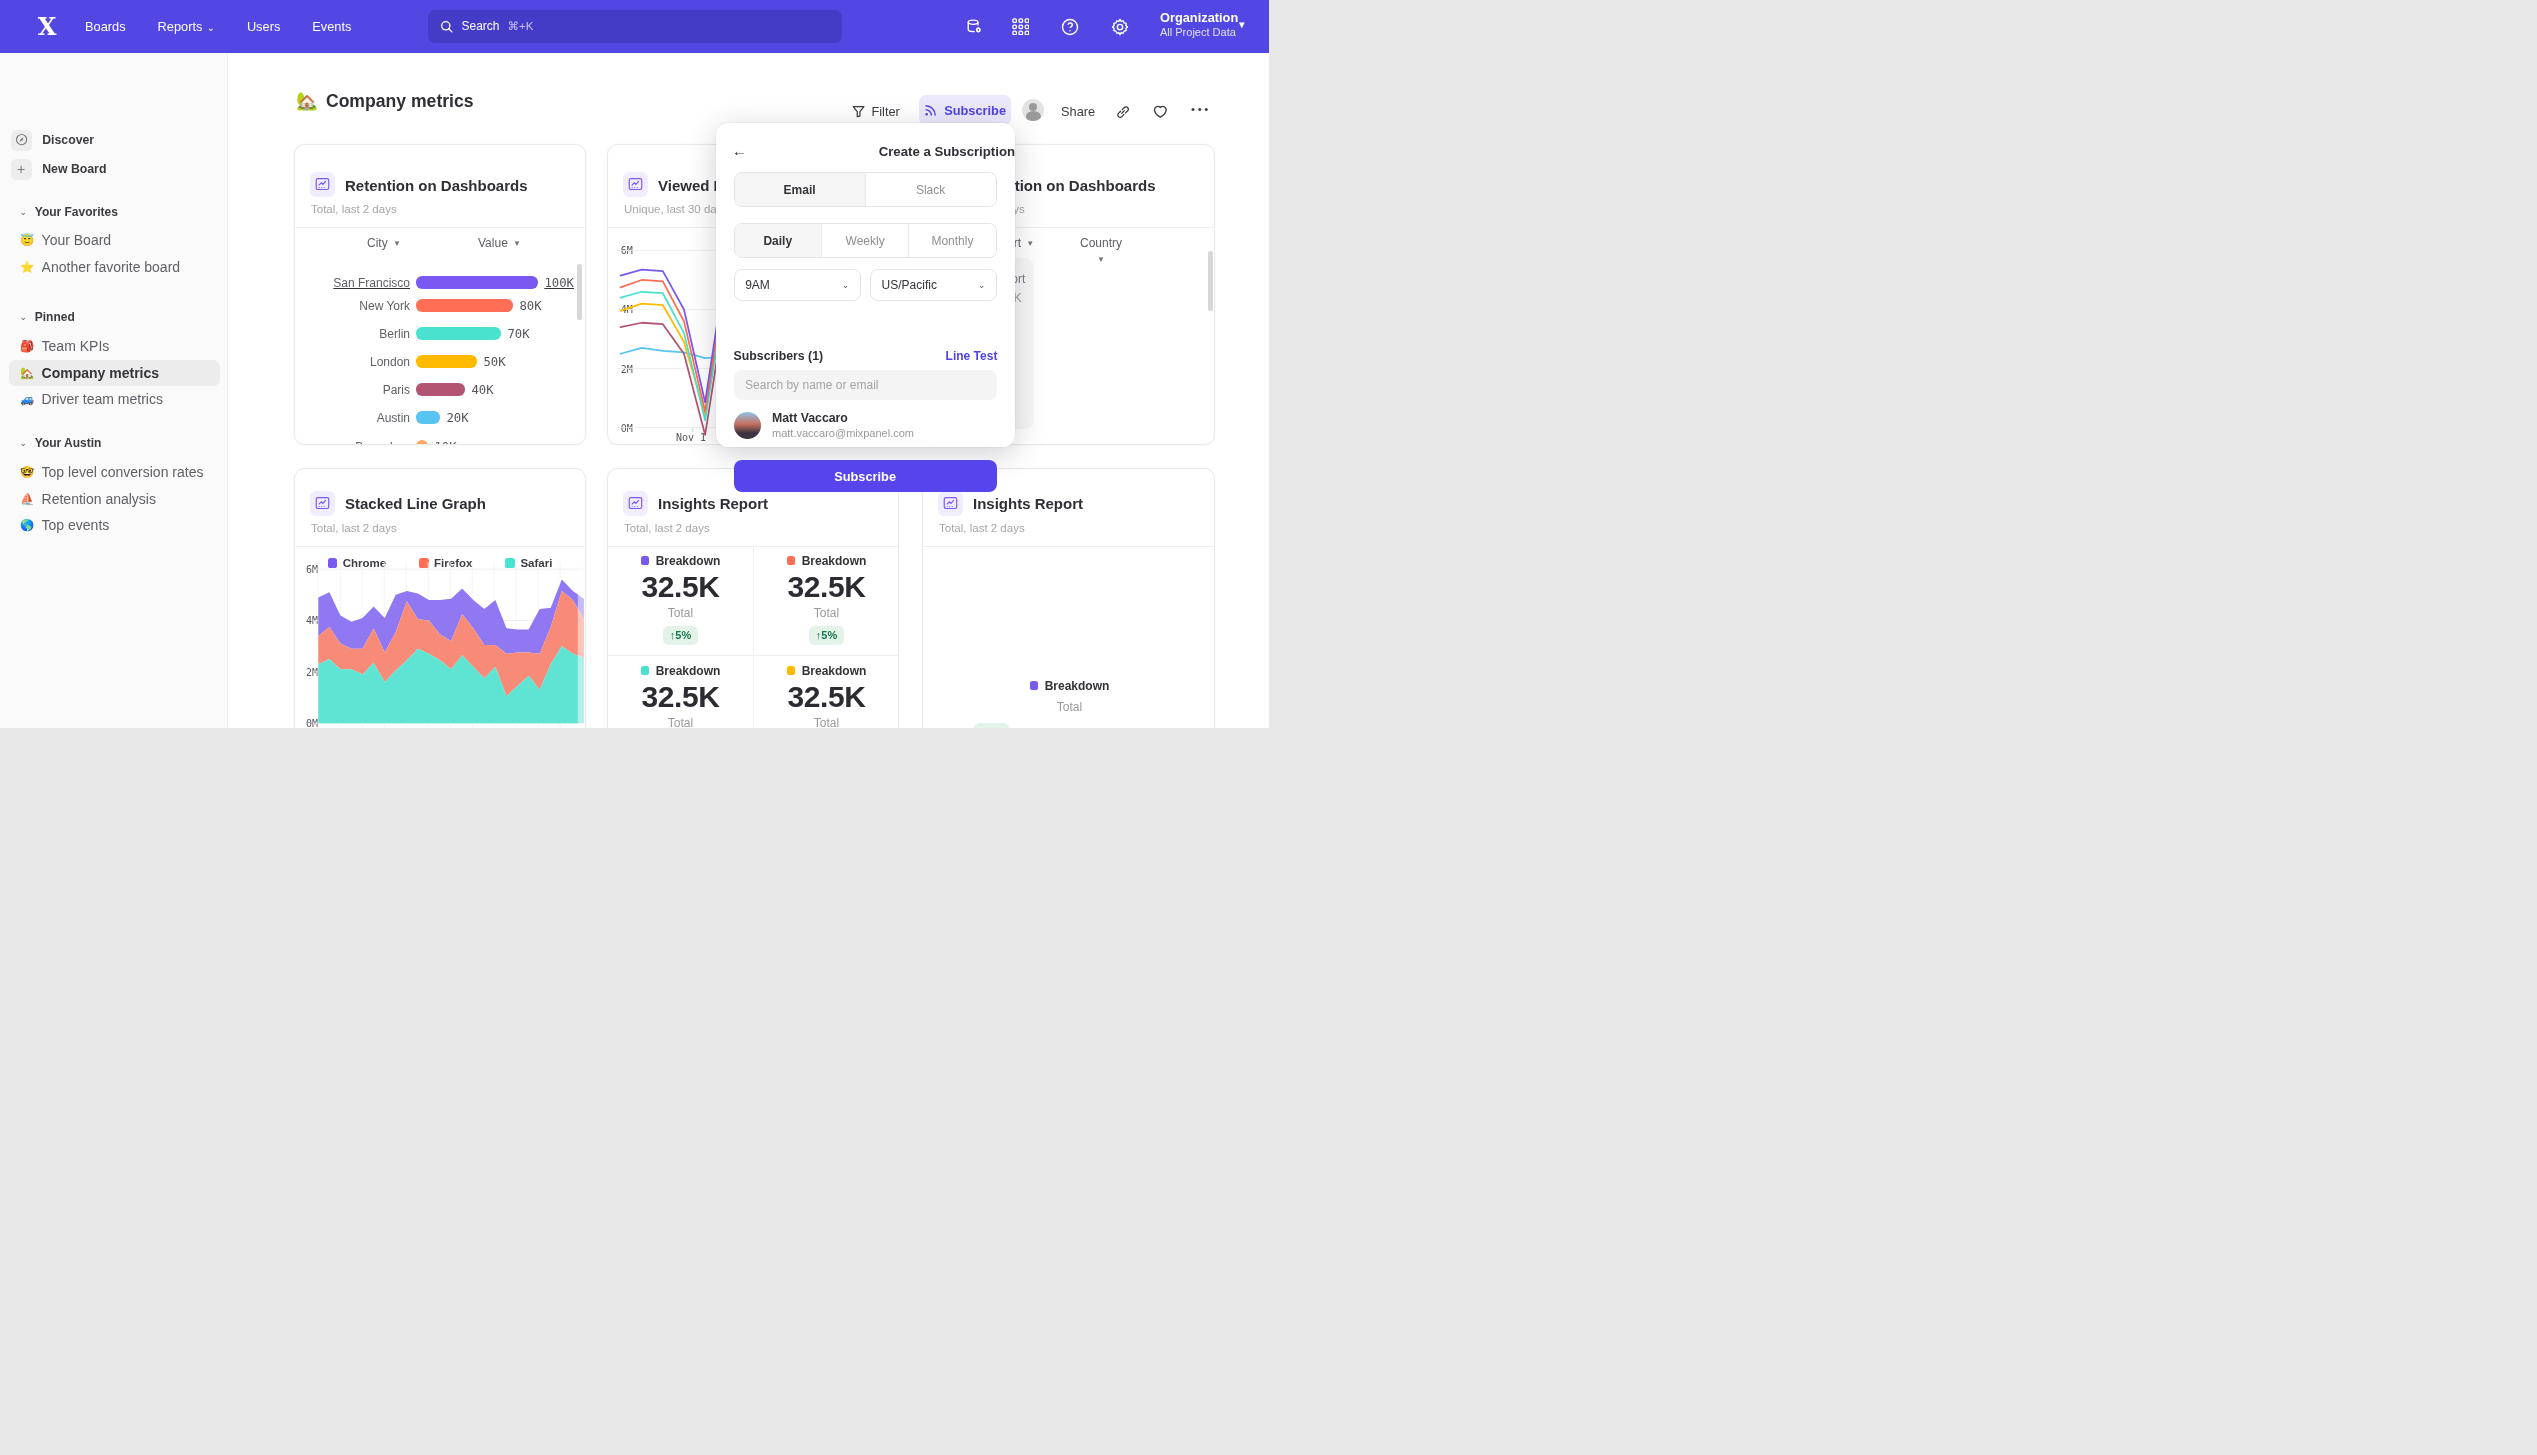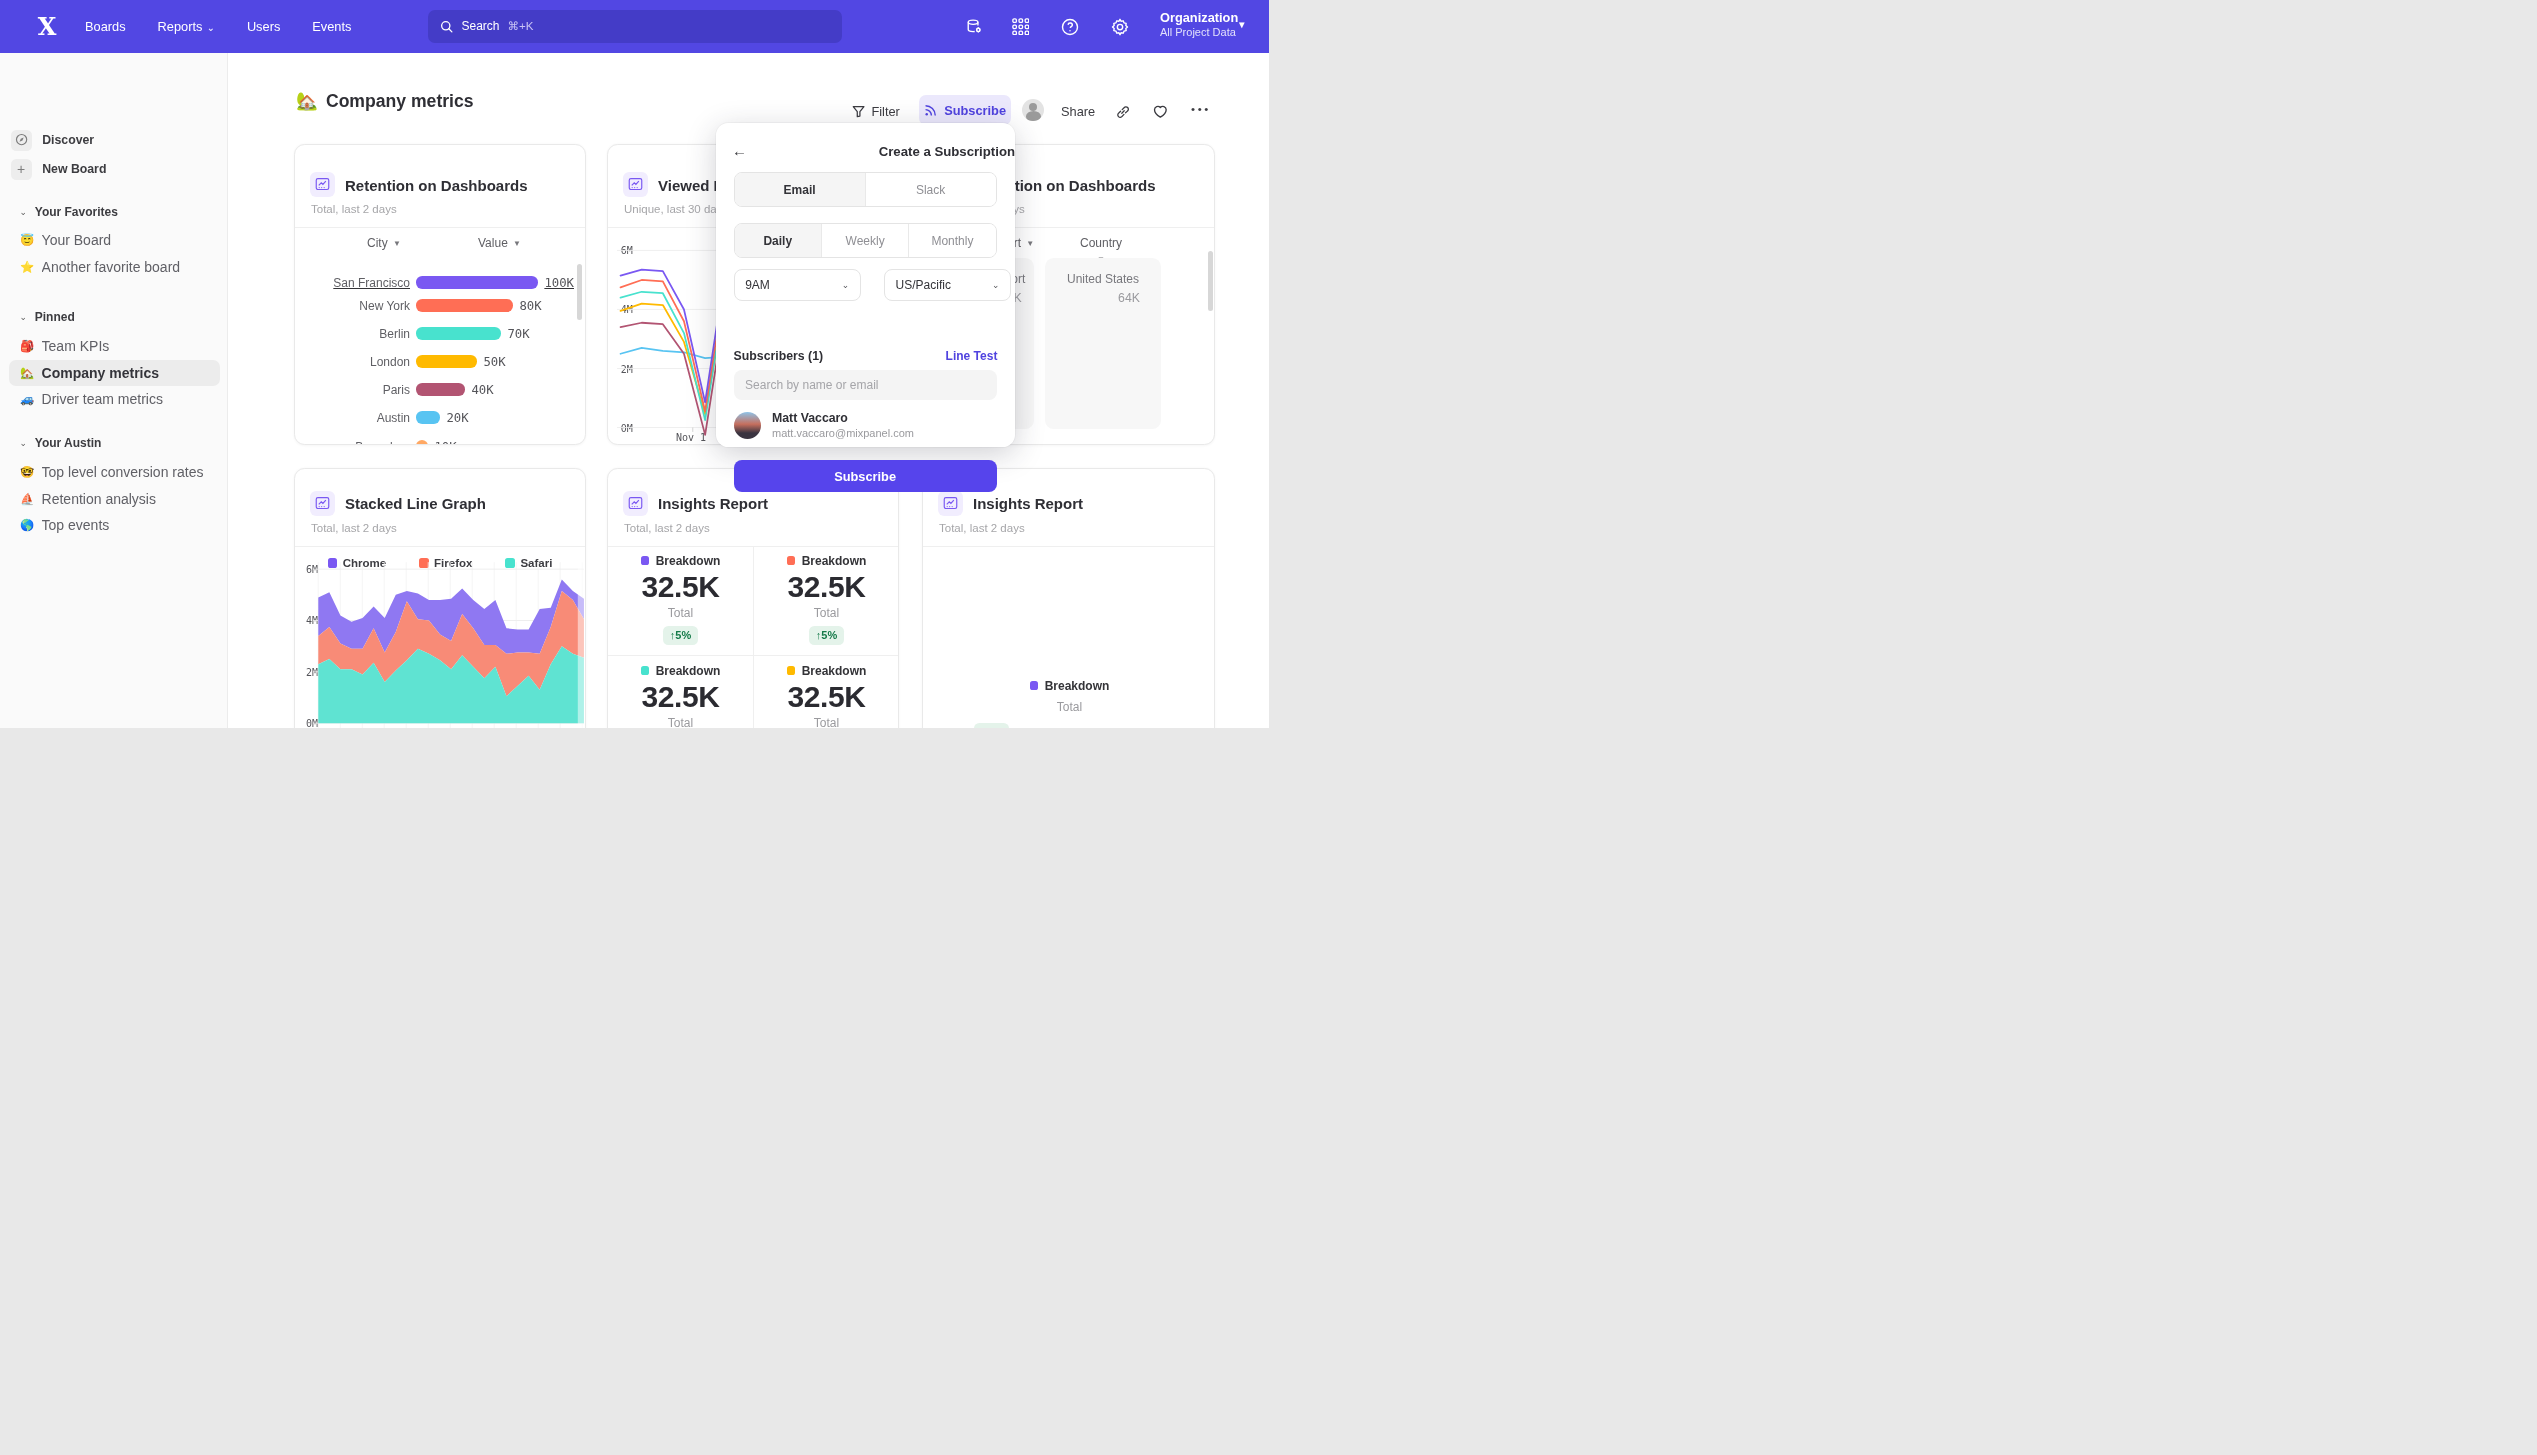--- a/index.html
+++ b/index.html
@@ -393,24 +393,20 @@
         <span>Report</span>
         <span class="chev">▼</span>
       </div>
     <div class="col-hdr" style="left:157px; top:91px;flex-direction:column;">
         <span>Country</span>
         <span class="chev">▼</span>
       </div>
     <div class="tile" style="left:15px; top:113px; width:96px; height:171px;">
       <div class="t-lb">Viewed Report</div>
       <div class="t-val">64K</div>
-    </div>
-    <div class="tile" style="left:122px; top:113px; width:116px; height:171px;">
-      <div class="t-lb">United States</div>
-      <div class="t-val" style="right:21px;">64K</div>
     </div>
     <div class="scrollthumb" style="left:285px; top:106px; height:60px;"></div>
   </div>
 
   <div class="card" style="left:294px; top:468px; width:292px; height:300px;">
     <div class="card-hd-icon" style="top:22px">
       <svg width="15" height="15" viewBox="0 0 18 18" fill="none" stroke="#7a58f2" stroke-width="1.4">
           <rect x="1.5" y="2" width="15" height="13" rx="2"></rect>
           <path d="M4.5 10l3-3 2 2 3.5-4"></path>
           <circle cx="5" cy="12.7" r="0.7" fill="#7a58f2" stroke="none"></circle>
@@ -528,21 +524,21 @@
       </div>
     <div class="seg" style="top:100px;" id="seg-freq">
         <div class="opt on">Daily</div>
         <div class="opt">Weekly</div>
         <div class="opt">Monthly</div>
       </div>
     <div class="dd" style="left:17.6px; top:146px;">
       <span>9AM</span>
         <span class="chev">⌄</span>
     </div>
-    <div class="dd" style="left:168px; top:146px;justify-content:space-between;">
+    <div class="dd" style="left:154px; top:146px;justify-content:space-between;">
       <span>US/Pacific</span>
         <span class="chev">⌄</span>
     </div>
     <div class="m-subs">Subscribers (1)</div>
     <div class="m-send">Line Test</div>
     <div class="m-search">
       <span>Search by name or email</span>
     </div>
     <div class="m-av"></div>
     <div class="m-name">Matt Vaccaro</div>

